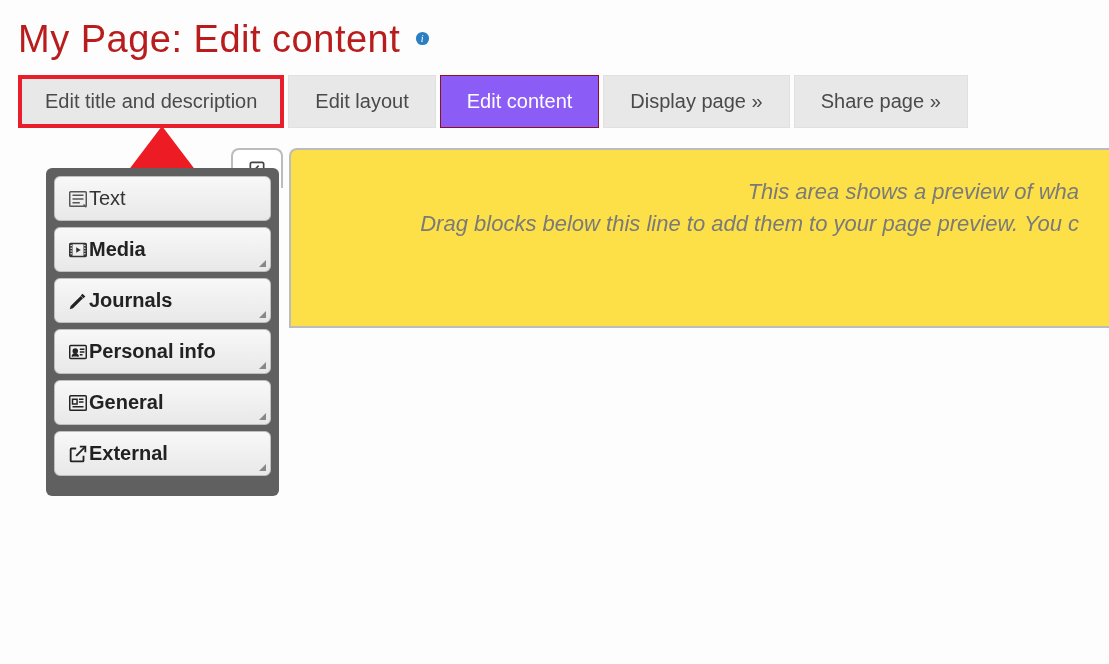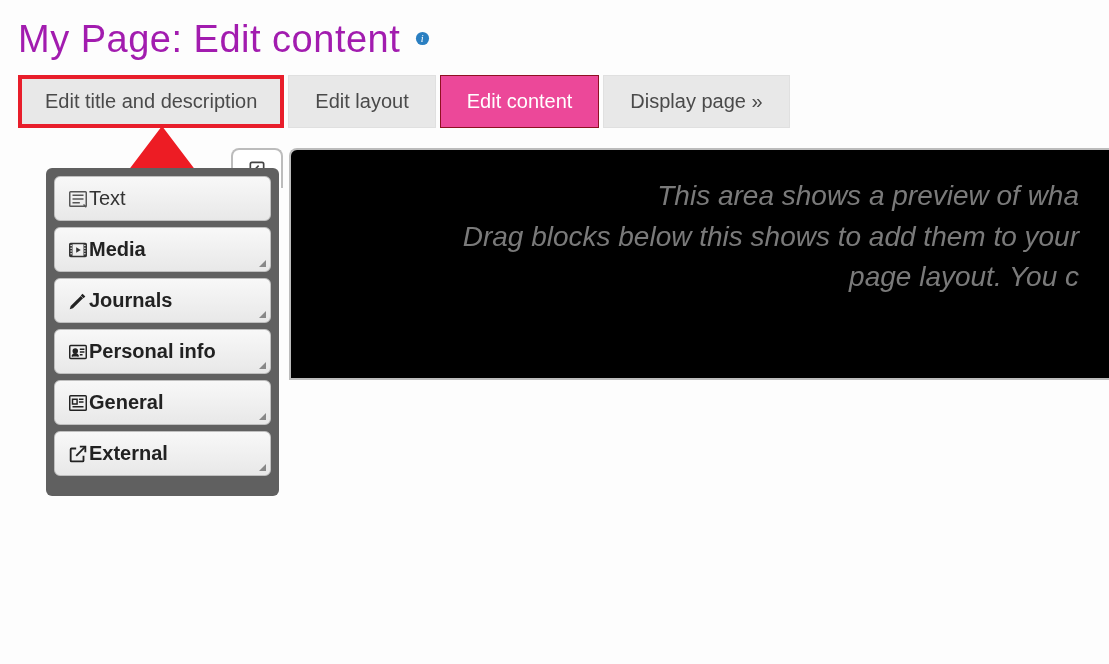--- a/index.html
+++ b/index.html
@@ -9,21 +9,21 @@
     background: #fdfdfd;
     color: #333;
     width: 1109px;
     height: 664px;
     overflow: hidden;
     position: relative;
   }
   .page-title {
     font-size: 38px;
     font-weight: 400;
-    color: #a21caf;
+    color: #b91c1c;
     margin: 18px 0 14px 18px;
     letter-spacing: 0.5px;
   }
   .page-title .info-icon {
     display: inline-flex;
     vertical-align: middle;
     margin-left: 4px;
     margin-top: -6px;
   }
   .info-icon svg { width: 15px; height: 15px; }
@@ -36,21 +36,21 @@
   }
   .tab {
     background: #e8e8e8;
     color: #4a4a4a;
     font-size: 20px;
     padding: 14px 26px;
     cursor: pointer;
     border: 1px solid #e0e0e0;
   }
   .tab.active {
-    background: #ec4899;
+    background: #8b5cf6;
     color: #fff;
     border-color: #8f1022;
   }
   .tab.highlighted {
     border: 4px solid #e81e2b;
     padding: 11px 23px;
   }
   
   .arrow-annot {
     position: absolute;
@@ -119,29 +119,29 @@
     border-top-right-radius: 8px;
     border-bottom: none;
     display: flex;
     align-items: center;
     justify-content: center;
     cursor: pointer;
     z-index: 1;
   }
   .toggle-handle svg { width: 20px; height: 20px; }
   .preview {
-    background: #000000;
+    background: #fde047;
     border: 2px solid #bcbcbc;
     border-right: none;
     border-top-left-radius: 8px;
     min-height: 180px;
     padding: 26px 30px 80px 110px;
     color: #7a7a7a;
     font-style: italic;
-    font-size: 28px;
+    font-size: 22px;
     text-align: right;
     line-height: 1.45;
     width: 820px;
   }
 </style>
 </head>
 <body>
 
 <h1 class="page-title">
   <span>My Page: Edit content</span>
@@ -151,20 +151,21 @@
         <text x="8" y="12" text-anchor="middle" font-size="11" font-family="Georgia" font-style="italic" fill="#fff">i</text>
       </svg>
   </span>
 </h1>
 
 <div class="tabs">
   <div class="tab highlighted">Edit title and description</div>
   <div class="tab">Edit layout</div>
   <div class="tab active">Edit content</div>
   <div class="tab">Display page »</div>
+  <div class="tab">Share page »</div>
 </div>
 
 <div class="arrow-annot">
   <svg width="100" height="160" viewBox="0 0 100 160">
     <polygon points="50,0 100,66 72,66 72,150 28,150 28,66 0,66" fill="#ed1c24"></polygon>
   </svg>
 </div>
 
 <div class="workspace">
   <div class="sidebar">
@@ -253,16 +254,16 @@
 
   <div class="preview-wrap">
     <div class="toggle-handle">
       <svg viewBox="0 0 24 24" fill="none" stroke="#444" stroke-width="2">
           <rect x="4" y="4" width="16" height="16" rx="2"></rect>
           <path d="M14 8l-4 4 4 4"></path>
         </svg>
     </div>
     <div class="preview">
       <div>This area shows a preview of wha</div>
-      <div>Drag blocks below this shows to add them to your page layout. You c</div>
+      <div>Drag blocks below this line to add them to your page preview. You c</div>
     </div>
   </div>
 </div>
 
 </body></html>

